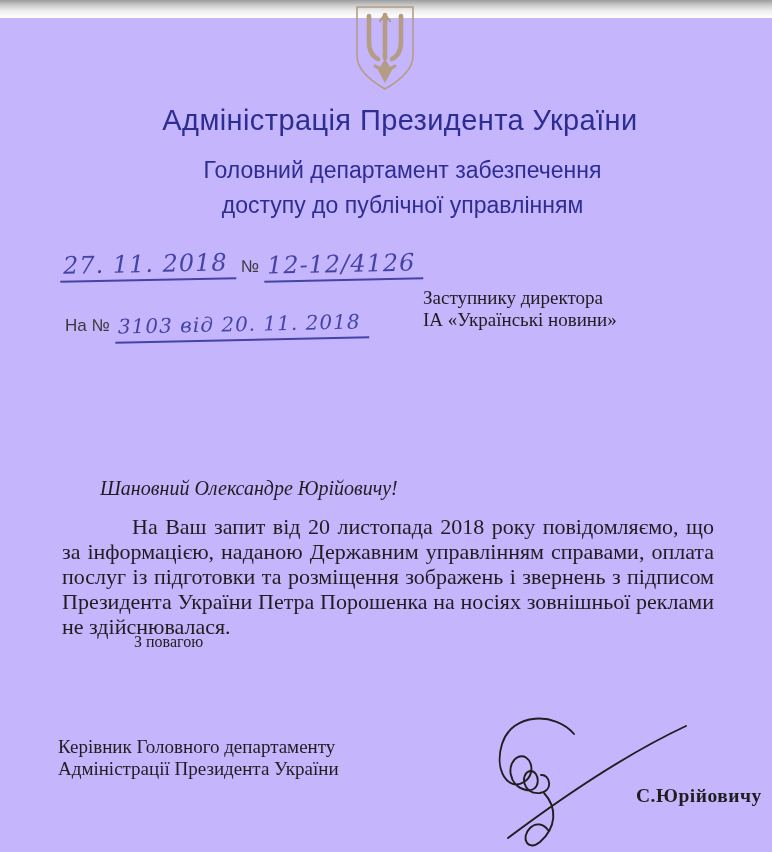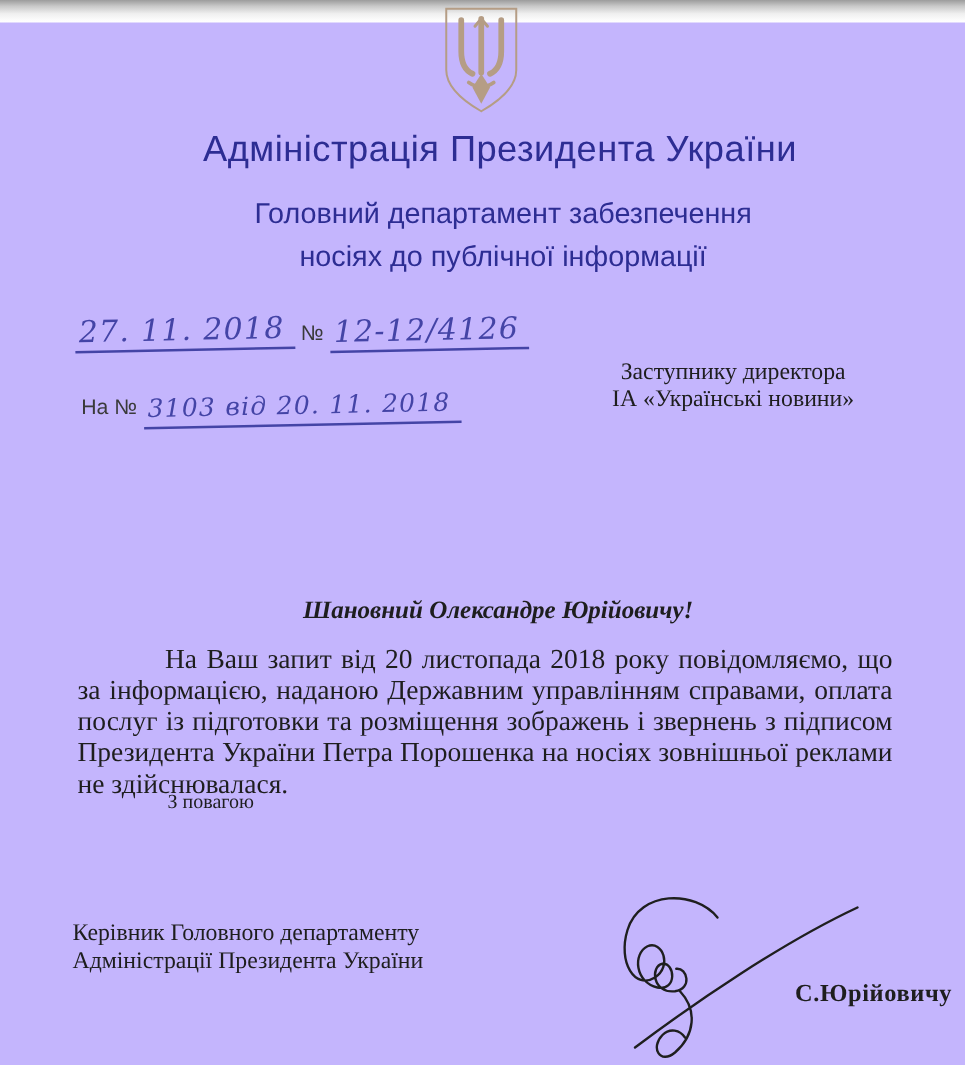--- a/index.html
+++ b/index.html
@@ -46,30 +46,29 @@
     padding:0 8px 1px 3px;
     transform:rotate(-1.2deg);
   }
   .hw.small{font-size:20px;padding-bottom:3px;}
   .printed-label{
     font-family:"Liberation Sans", sans-serif;
     font-size:17px;color:#3a3a3a;
     margin:0 5px;
   }
   .recipient{
-    position:absolute;left:459px;top:287px;width:255px;
-    text-align:center;font-size:19px;line-height:22px;
+    position:absolute;left:423px;top:287px;width:255px;
+    font-size:19px;line-height:22px;
   }
   .recipient-name{
     margin-top:16px;font-weight:bold;font-size:20px;letter-spacing:.5px;
   }
   .salutation{
     position:absolute;left:100px;right:75px;top:477px;
-    text-align:center;
-    font-weight:bold;font-style:italic;font-size:20px;
+    font-weight:normal;font-style:italic;font-size:20px;
   }
   .body-par{
     position:absolute;left:62px;top:514px;width:652px;
     font-size:22px;line-height:25px;
     text-align:justify;text-indent:70px;
     margin:0;
   }
   .closing{position:absolute;left:134px;top:633px;font-size:16px;}
   .sig-block{
     position:absolute;left:58px;top:736px;width:445px;
@@ -97,21 +96,21 @@
       <path d="M33,11 L28,17 M33,11 L38,17" stroke-width="2.4"></path>
       <path d="M23,62 Q33,69 43,62" stroke-width="3"></path>
     </g>
     <path d="M33,55 L40,66 L33,79 L26,66 Z" fill="#b59d85"></path>
   </svg>
 
   <div class="org-name">Адміністрація Президента України</div>
 
   <div class="dept">
     <div>Головний департамент забезпечення</div>
-    <div>носіях до публічної інформації</div>
+    <div>доступу до публічної управлінням</div>
   </div>
 
   <div class="ref-line1">
     <span class="hw">27. 11. 2018</span><span class="printed-label">№</span><span class="hw">12-12/4126</span>
   </div>
 
   <div class="ref-line2">
     <span class="printed-label">На №</span><span class="hw small">3103 від 20. 11. 2018</span>
   </div>
 

